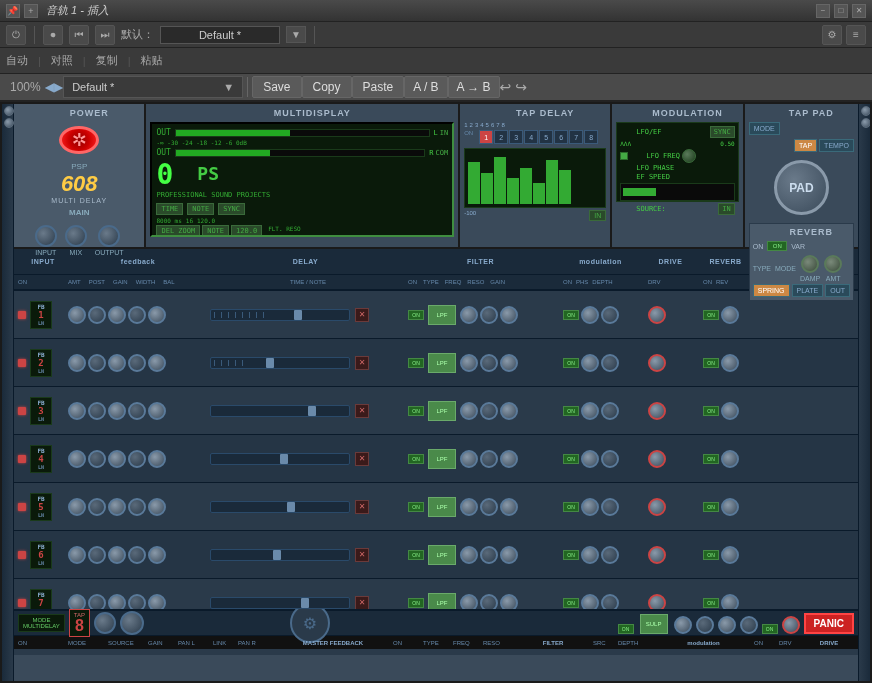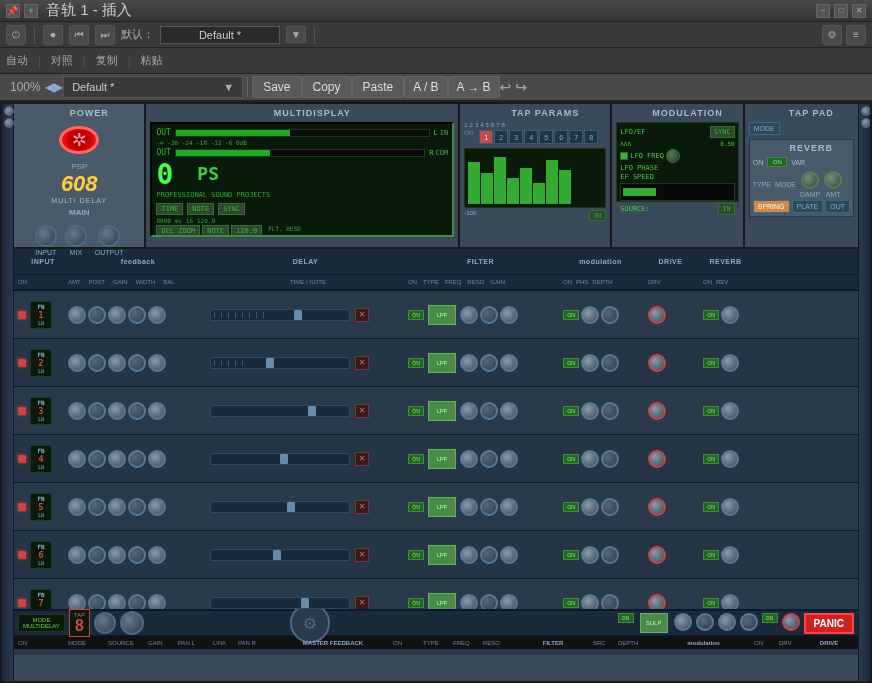--- a/index.html
+++ b/index.html
@@ -14,21 +14,21 @@
       padding: 0 6px;
       border-bottom: 1px solid #222;
     }
     .title-bar-buttons { display: flex; gap: 4px; margin-right: 8px; }
     .tb-btn {
       width: 14px; height: 14px;
       background: #555; border: 1px solid #666;
       display: flex; align-items: center; justify-content: center;
       font-size: 9px; color: #aaa; cursor: pointer;
     }
-    .title-text { color: #ccc; font-size: 15px; flex: 1; }
+    .title-text { color: #ccc; font-size: 11px; flex: 1; font-style: italic; }
     .title-controls { display: flex; gap: 4px; }
     .title-ctrl { width: 14px; height: 14px; background: #555; border: 1px solid #666; display: flex; align-items: center; justify-content: center; font-size: 8px; color: #aaa; cursor: pointer; }
 
     
     .toolbar1 {
       background: #3a3a3a;
       height: 26px;
       display: flex;
       align-items: center;
       padding: 0 6px;
@@ -217,21 +217,21 @@
       border: 1px solid #1a3a1a;
       padding: 3px;
       font-size: 7px;
       color: #44cc44;
       font-family: monospace;
       height: 80px;
     }
     .mod-row { display: flex; align-items: center; margin-bottom: 1px; gap: 2px; }
     .mod-checkbox { width: 8px; height: 8px; background: #0a2a0a; border: 1px solid #2a6a2a; }
     .mod-checkbox.checked { background: #44aa44; }
-    .mod-label { color: #44cc44; font-size: 7px; }
+    .mod-label { color: #44cc44; font-size: 7px; margin-left: 16px; }
     .mod-knob { width: 14px; height: 14px; border-radius: 50%; background: radial-gradient(circle at 35% 35%, #5a7a5a, #1a3a1a); border: 1px solid #3a6a3a; }
     .mod-btn { background: #2a4a2a; border: 1px solid #3a6a3a; padding: 1px 3px; color: #44aa44; font-size: 7px; }
 
     
     .tap-pad-section {
       flex: 1;
       background: #3a4a5a;
       padding: 4px;
     }
     .pad-area {
@@ -605,21 +605,21 @@
             <div style="display:flex; gap:2px; margin-top:1px;">
               <div class="disp-btn">DEL ZOOM</div>
               <div class="disp-btn">NOTE</div>
               <div class="disp-btn">120.0</div>
               <span style="color:#33aa33; font-size:6px; margin-left:4px;">FLT. RESO</span>
             </div>
           </div>
         </div>
 
         <div class="tap-params-section">
-          <div class="section-label">TAP PARAMS</div>
+          <div class="section-label">TAP DELAY</div>
           <div style="display:flex; gap:2px; margin-bottom:2px; font-size:6px; color:#88aacc;">
             <span>1</span>
             <span>2</span>
             <span>3</span>
             <span>4</span>
             <span>5</span>
             <span>6</span>
             <span>7</span>
             <span>8</span>
           </div>
@@ -686,20 +686,29 @@
               <div class="mod-btn" style="margin-left:auto;">IN</div>
             </div>
           </div>
         </div>
 
         <div class="tap-pad-section">
           <div class="section-label">TAP PAD</div>
           <div style="display:flex; gap:4px; margin-bottom:4px;">
             <div class="mode-btn">MODE</div>
           </div>
+          <div class="pad-area">
+            <div class="mode-row">
+              <div class="mode-btn active">TAP</div>
+              <div class="mode-btn">TEMPO</div>
+            </div>
+            <div class="pad-circle">
+              <span class="pad-text">PAD</span>
+            </div>
+          </div>
 
           <div class="reverb-mini">
             <div class="section-label" style="color:#aabbcc;">REVERB</div>
             <div class="reverb-row">
               <span class="rev-label">ON</span>
               <div class="rev-toggle">ON</div>
               <span class="rev-label">VAR</span>
             </div>
             <div class="reverb-row" style="margin-top:4px;">
               <div class="knob-group">
@@ -1107,21 +1116,21 @@
               <span style="font-size:16px; color:#cc4444; font-weight:bold; line-height:1;">8</span>
             </div>
 
             <div class="knob-sm"></div>
             <div class="knob-sm" style="width:24px;height:24px;"></div>
 
             <div style="width:40px; height:40px; border-radius:50%; background:#2a3a4a; border:2px solid #4a6a8a; display:flex; align-items:center; justify-content:center; margin:0 auto;">
               <span style="font-size:16px; color:#4a6a8a;">⚙</span>
             </div>
 
-            <div style="display:flex; gap:4px; align-items:flex-start; margin-left:auto;">
+            <div style="display:flex; gap:4px; align-items:flex-end; margin-left:auto;">
               <div class="on-toggle">ON</div>
               <div class="filter-box">SULP</div>
               <div class="knob-tiny"></div>
               <div class="knob-tiny dark"></div>
               <div class="knob-tiny"></div>
               <div class="knob-tiny dark"></div>
               <div class="on-toggle">ON</div>
               <div class="knob-tiny red-ring"></div>
               <button class="panic-btn">PANIC</button>
             </div>

